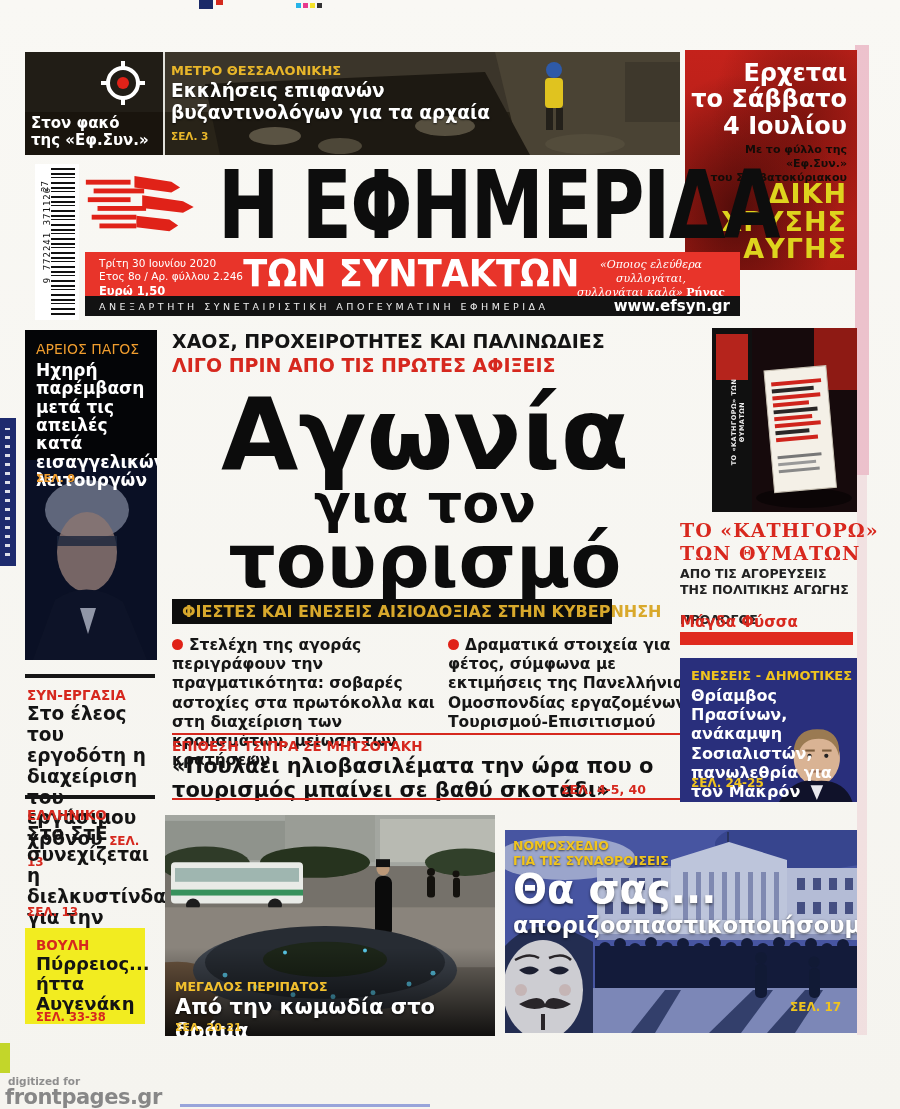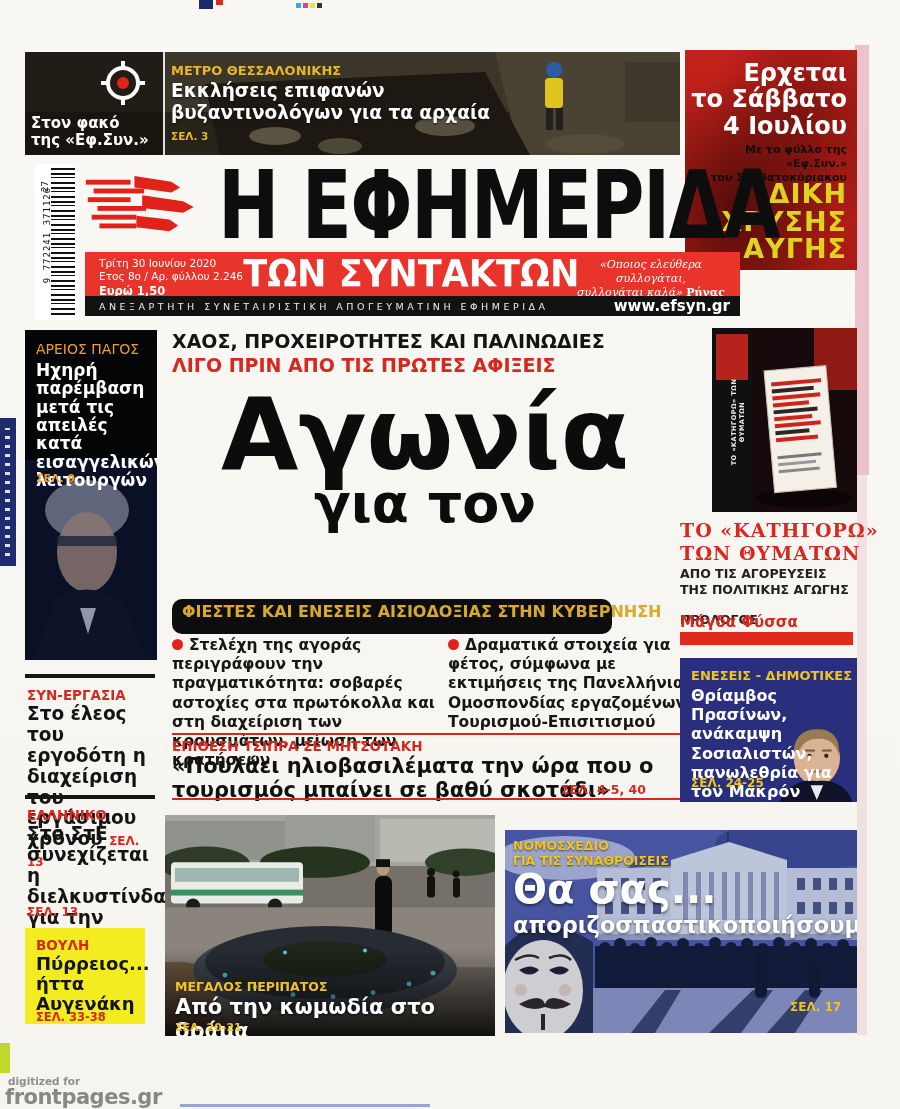--- a/index.html
+++ b/index.html
@@ -84,22 +84,22 @@
   .vouli-box .sec-head{position:absolute;left:11px;top:26px;font-size:18px;line-height:1.1;width:104px;}
   .vouli-box .sec-page{position:absolute;left:11px;top:82px;font-size:11.5px;}
 
   
   .lead-k1{left:172px;top:330px;font-weight:bold;font-size:19px;color:#141414;}
   .lead-k2{left:172px;top:354px;font-weight:bold;font-size:19px;color:#d6281e;text-align:right;}
   .hl{left:165px;width:520px;text-align:center;font-weight:bold;color:#0c0c0c;line-height:1;white-space:nowrap;}
   .hl1{top:385px;font-size:100px;}
   .hl2{top:477px;font-size:54px;}
   .hl3{top:524px;font-size:74px;}
-  .subhead-bar{left:172px;top:599px;width:440px;height:35px;background:#0d0d0d;color:#d9a92c;
-    font-weight:bold;font-size:16px;line-height:25px;padding-left:10px;box-sizing:border-box;white-space:nowrap;border-radius:10px;}
+  .subhead-bar{left:172px;top:599px;width:440px;height:25px;background:#0d0d0d;color:#d9a92c;
+    font-weight:bold;font-size:16px;line-height:25px;padding-left:10px;box-sizing:border-box;white-space:nowrap;}
   .bullet{top:636px;font-size:15.5px;line-height:1.24;font-weight:600;color:#161616;}
   .bullet.b1{left:172px;width:264px;}
   .bullet.b2{left:448px;width:252px;}
   .bdot{display:inline-block;width:11px;height:11px;border-radius:50%;background:#e02218;margin-right:6px;}
   .red-rule{left:172px;width:568px;height:2px;background:#d6281e;}
   .tsipras-kicker{left:172px;top:738px;color:#d6281e;font-weight:bold;font-size:13.5px;}
   .tsipras-quote{left:172px;top:754px;width:576px;font-weight:bold;font-size:21px;line-height:1.15;color:#111;}
   .tsipras-page{left:540px;top:782px;width:106px;text-align:right;color:#d6281e;font-weight:bold;font-size:12.5px;}
 
   
@@ -285,20 +285,21 @@
   <div class="abs vouli-box">
     <div class="sec-kicker">ΒΟΥΛΗ</div>
     <div class="sec-head">Πύρρειος... ήττα Αυγενάκη</div>
     <div class="sec-page">ΣΕΛ. 33-38</div>
   </div>
 
   <div class="abs lead-k1">ΧΑΟΣ, ΠΡΟΧΕΙΡΟΤΗΤΕΣ ΚΑΙ ΠΑΛΙΝΩΔΙΕΣ</div>
   <div class="abs lead-k2">ΛΙΓΟ ΠΡΙΝ ΑΠΟ ΤΙΣ ΠΡΩΤΕΣ ΑΦΙΞΕΙΣ</div>
   <div class="abs hl hl1">Αγωνία</div>
   <div class="abs hl hl2">για τον</div>
+  <div class="abs hl hl3">τουρισμό</div>
   <div class="abs subhead-bar">ΦΙΕΣΤΕΣ ΚΑΙ ΕΝΕΣΕΙΣ ΑΙΣΙΟΔΟΞΙΑΣ ΣΤΗΝ ΚΥΒΕΡΝΗΣΗ</div>
 
   <div class="abs bullet b1">
     <span class="bdot"></span><span>Στελέχη της αγοράς περιγράφουν την πραγματικότητα: σοβαρές αστοχίες στα πρωτόκολλα και στη διαχείριση των κρουσμάτων, μείωση των κρατήσεων</span>
   </div>
   <div class="abs bullet b2">
     <span class="bdot"></span><span>Δραματικά στοιχεία για φέτος, σύμφωνα με εκτιμήσεις της Πανελλήνιας Ομοσπονδίας εργαζομένων Τουρισμού-Επισιτισμού</span>
   </div>
 
   <div class="abs red-rule" style="top:733px"></div>

